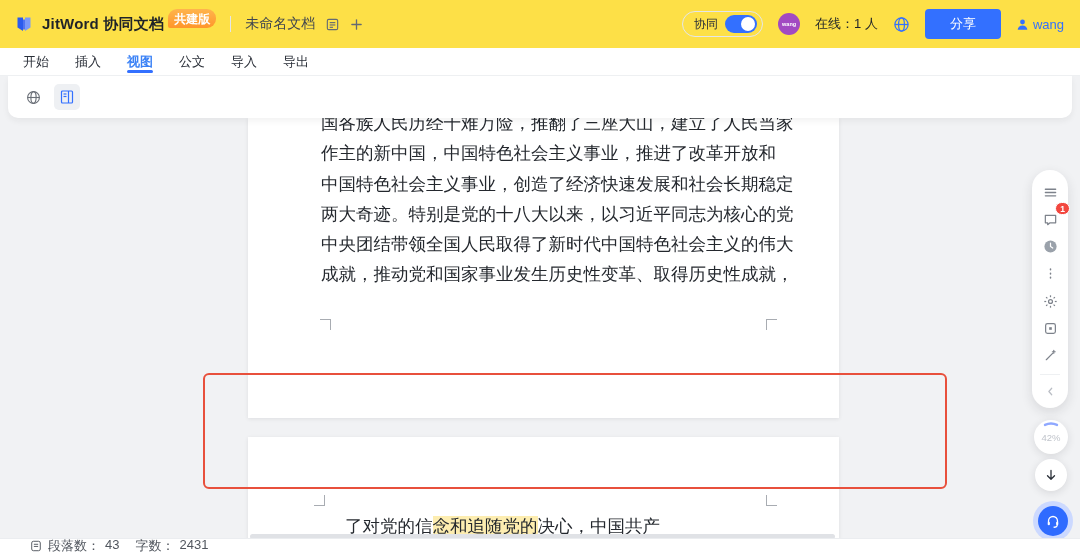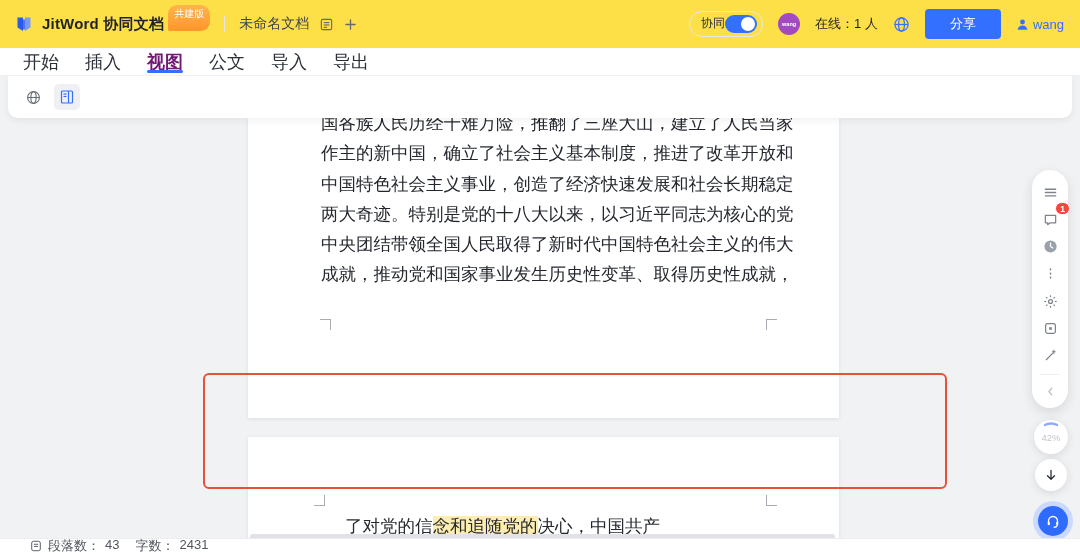--- a/index.html
+++ b/index.html
@@ -4,39 +4,39 @@
 <style>
   * { box-sizing: border-box; margin: 0; padding: 0; }
   html,body { width:1080px; height:553px; }
   body { font-family:"Liberation Sans","DejaVu Sans",sans-serif; background:#f1f2f4; }
   .app { position:relative; width:1080px; height:553px; overflow:hidden; background:#f1f2f4; }
 
   
   .header { height:48px; background:#fde047; display:flex; align-items:center; padding:0 16px 0 14px; position:relative; z-index:3; }
   .logo { width:20px; height:20px; margin-right:8px; flex:0 0 auto; }
   .app-name { font-size:15px; font-weight:bold; color:#1f2329; letter-spacing:.2px; }
-  .version-badge { margin:-12px 0 0 4px; background:linear-gradient(180deg,#ffb44d,#ff962a); color:#fff; font-size:10px; padding:2px 6px 10px; border-radius:9px 9px 9px 2px; font-weight:normal; }
+  .version-badge { margin:-12px 0 0 4px; background:linear-gradient(180deg,#ffb44d,#ff962a); color:#fff; font-size:12px; padding:2px 6px 0; border-radius:9px 9px 9px 2px; font-weight:bold; }
   .hdr-divider { width:1px; height:16px; background:#e3e5e9; margin:0 14px; }
   .doc-title { font-size:14px; color:#41464f; }
   .hdr-icon-btn { color:#646a73; margin-left:10px; display:flex; align-items:center; cursor:pointer; }
   .hdr-right { margin-left:auto; display:flex; align-items:center; gap:15px; }
-  .collab-pill { display:flex; gap:0; border:1px solid #e4e6ea; border-radius:14px; padding:3px 5px 3px 11px;font-family:Liberation Mono, monospace; }
+  .collab-pill { display:flex; align-items:center; gap:7px; border:1px solid #e4e6ea; border-radius:14px; padding:3px 5px 3px 11px;font-family:Liberation Mono, monospace; }
   .collab-label { font-size:12px; color:#2a2f38; }
   .toggle { width:32px; height:18px; border-radius:9px; background:#3370ff; position:relative; cursor:pointer; }
   .toggle .knob { position:absolute; top:2px; right:2px; width:14px; height:14px; background:#fff; border-radius:50%; }
   .avatar { width:22px; height:22px; border-radius:50%; background:#a24ac2; color:#fff; font-size:5.5px; display:flex; align-items:center; justify-content:center; font-weight:bold; }
   .online-text { font-size:13px; color:#1f2329; }
   .globe-btn { color:#3370ff; display:flex; cursor:pointer; }
   .share-btn { background:#3370ff; color:#fff; font-size:13px; border:none; border-radius:4px; padding:6px 25px; cursor:pointer; }
   .user-chip { display:flex; align-items:center; gap:4px; color:#3370ff; font-size:13px; cursor:pointer; }
 
   
   .tabs { height:28px; background:#fff; display:flex; align-items:center; padding:0 10px; border-bottom:1px solid #eef0f2; position:relative; z-index:3; }
-  .tab { font-size:18px; color:#2a2f38; padding:0 13px; height:100%; display:flex; align-items:center; position:relative; cursor:pointer; }
-  .tab.active { color:#701a75; font-weight:bold; }
+  .tab { font-size:13px; color:#2a2f38; padding:0 13px; height:100%; display:flex; align-items:center; position:relative; cursor:pointer; }
+  .tab.active { color:#3b82f6; font-weight:bold; }
   .tab.active::after { content:""; position:absolute; left:13px; right:13px; bottom:2px; height:3px; border-radius:2px; background:#3370ff; }
 
   
   .toolbar { height:42px; margin:0 8px; background:#fff; border-radius:0 0 10px 10px; box-shadow:0 3px 6px rgba(31,35,41,.06); display:flex; align-items:center; padding-left:12px; gap:8px; position:relative; z-index:2; }
   .tool-btn { width:26px; height:26px; border-radius:5px; display:flex; align-items:center; justify-content:center; color:#6b7078; cursor:pointer; }
   .tool-btn.active { background:#eef0f3; color:#3370ff; }
 
   
   .canvas { position:absolute; top:118px; left:0; right:0; bottom:15px; background:#f1f2f4; overflow:hidden; }
   .page { position:absolute; left:248px; width:591px; background:#fff; box-shadow:0 1px 4px rgba(31,35,41,.09); overflow:hidden; }
@@ -158,21 +158,21 @@
           <line x1="4.5" y1="7.5" x2="7.5" y2="7.5"></line>
       </svg>
     </span>
   </div>
 
   <div class="canvas">
 
     <div class="page page1">
       <div class="doc-text">
         <div>国各族人民历经千难万险，推翻了三座大山，建立了人民当家</div>
-        <div>作主的新中国，确立了社会主义基本制度，推进了改革开放和</div>
+        <div>作主的新中国，中国特色社会主义事业，推进了改革开放和</div>
         <div>中国特色社会主义事业，创造了经济快速发展和社会长期稳定</div>
         <div>两大奇迹。特别是党的十八大以来，以习近平同志为核心的党</div>
         <div>中央团结带领全国人民取得了新时代中国特色社会主义的伟大</div>
         <div>成就，推动党和国家事业发生历史性变革、取得历史性成就，</div>
 
       </div>
       <span class="corner-mark cm-tr p1-mark-left"></span>
       <span class="corner-mark cm-tl p1-mark-right"></span>
     </div>
 

